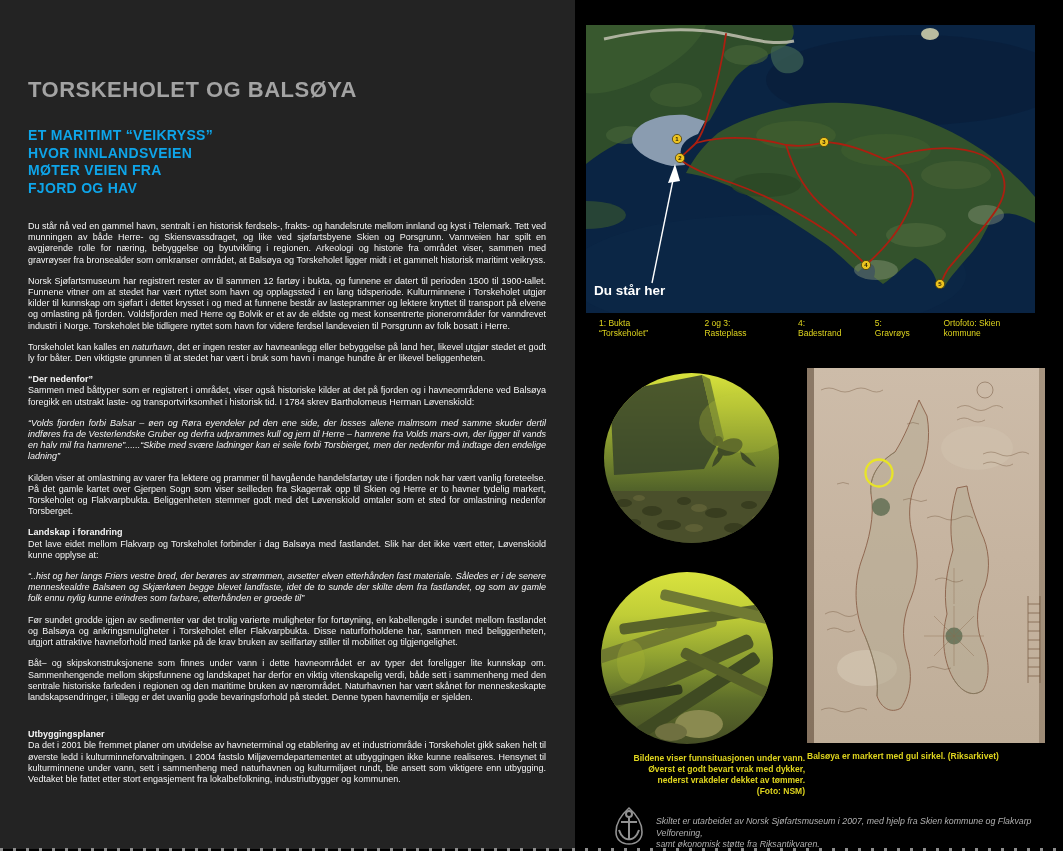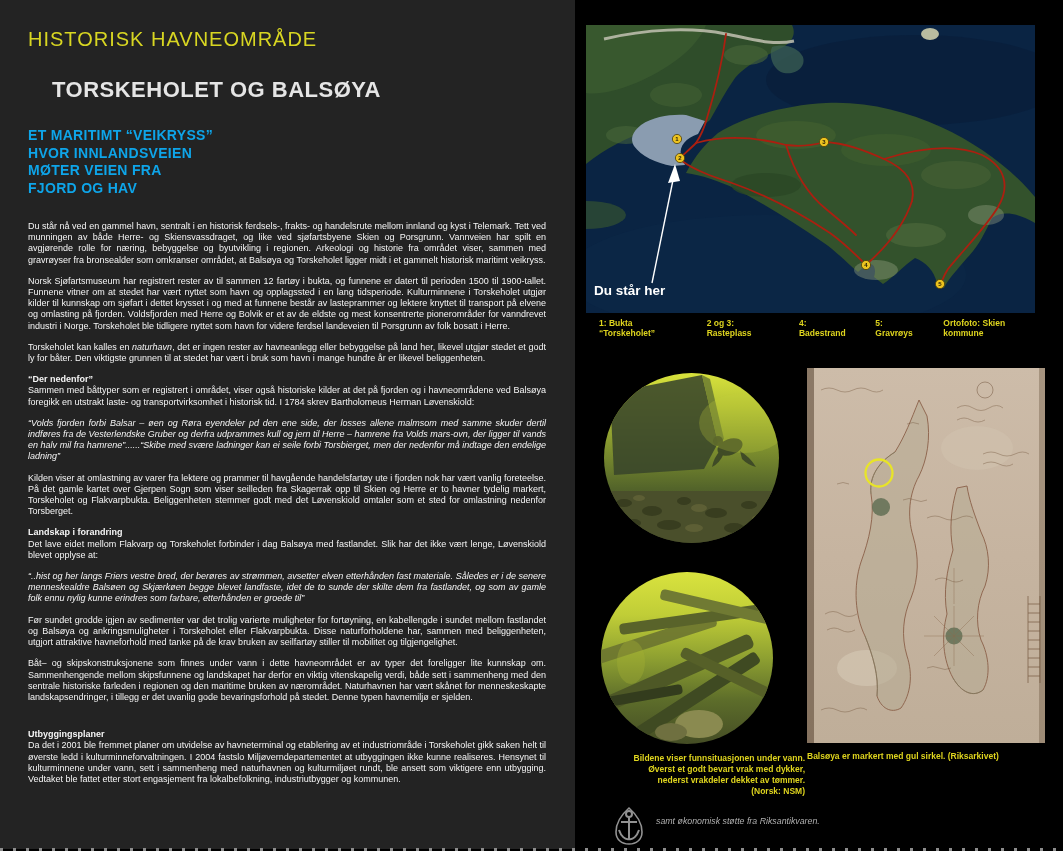--- a/index.html
+++ b/index.html
@@ -3,32 +3,32 @@
 <meta charset="utf-8">
 <style>
   html,body{margin:0;padding:0;background:#000;}
   body{width:1063px;height:851px;position:relative;overflow:hidden;
        font-family:"Liberation Sans",sans-serif;}
   .left-panel{position:absolute;left:0;top:0;width:575px;height:849px;
        background:#232323;box-sizing:border-box;}
   .kicker{position:absolute;left:28px;top:28px;font-size:20px;letter-spacing:1px;
        color:#d8d622;font-weight:400;}
   .main-title{position:absolute;left:28px;top:77px;font-size:22px;font-weight:700;
-       letter-spacing:.5px;color:#e5e5e5;margin-left:24px;}
+       letter-spacing:.5px;color:#a3a3a3;}
   .subtitle{position:absolute;left:28px;top:127px;font-size:14px;font-weight:700;
        letter-spacing:.3px;line-height:17.5px;color:#0ea5e9;}
   .article{position:absolute;left:28px;top:221px;width:518px;font-size:9px;
        line-height:11.2px;text-align:justify;color:#f5f5f5;}
   .article p{margin:0 0 10px 0;}
   .article p.sec-head{margin:0;font-weight:700;}
   .article p.quote{font-style:italic;}
   .article p.big-gap{margin-top:26px;}
   .aerial-map{position:absolute;left:586px;top:25px;width:449px;height:288px;border-radius:25px;}
   .map-legend{position:absolute;left:599px;top:318px;width:437px;display:flex;
-       align-items:baseline;font-size:8.5px;font-weight:700;color:#ded41e;}
+       align-items:baseline;font-size:8.5px;font-weight:400;color:#ded41e;}
   .map-legend .li{margin-right:26px;}
   .map-legend .credit{margin-left:auto;margin-right:0;}
   .photo-circle{position:absolute;border-radius:50%;overflow:hidden;}
   .photo1{left:604px;top:373px;width:175px;height:170px;}
   .photo2{left:601px;top:572px;width:172px;height:172px;}
   .old-map{position:absolute;left:807px;top:368px;width:238px;height:375px;
        box-shadow:inset 0 0 18px rgba(40,25,10,.55);}
   .caption{position:absolute;font-size:8.5px;font-weight:700;line-height:11px;
        color:#ded41e;}
   .photos-caption{left:615px;top:753px;width:190px;text-align:right;}
@@ -36,39 +36,38 @@
   .footer-logo{position:absolute;left:612px;top:806px;width:34px;height:40px;}
   .footer-credit{position:absolute;left:656px;top:816px;width:390px;font-size:8.8px;
        font-style:italic;line-height:11.5px;color:#b0b0b0;}
   .perforation{position:absolute;left:0;bottom:0;width:1063px;height:3px;
        background:repeating-linear-gradient(90deg,#8d8d8d 0 3px,transparent 3px 13px);}
 </style>
 </head>
 <body>
 
 <div class="left-panel">
-  <div class="kicker">HISTORISK HAVNEOMRÅDE</div>
   <div class="main-title">TORSKEHOLET OG BALSØYA</div>
   <div class="subtitle">
     <div>ET MARITIMT “VEIKRYSS”</div>
     <div>HVOR INNLANDSVEIEN</div>
     <div>MØTER VEIEN FRA</div>
     <div>FJORD OG HAV</div>
   </div>
 
   <div class="article">
     <p>Du står nå ved en gammel havn, sentralt i en historisk ferdsels-, frakts- og handelsrute mellom innland og kyst i Telemark. Tett ved munningen av både Herre- og Skiensvassdraget, og like ved sjøfartsbyene Skien og Porsgrunn. Vannveien har spilt en avgjørende rolle for næring, bebyggelse og byutvikling i regionen. Arkeologi og historie fra området viser, sammen med gravrøyser fra bronsealder som omkranser området, at Balsøya og Torskeholet ligger midt i et gammelt historisk maritimt veikryss.</p>
     <p>Norsk Sjøfartsmuseum har registrert rester av til sammen 12 fartøy i bukta, og funnene er datert til perioden 1500 til 1900-tallet. Funnene vitner om at stedet har vært nyttet som havn og opplagssted i en lang tidsperiode. Kulturminnene i Torskeholet utgjør kilder til kunnskap om sjøfart i dettet krysset i og med at funnene består av lasteprammer og lektere knyttet til transport på elvene og omlasting på fjorden. Voldsfjorden med Herre og Bolvik er et av de eldste og mest konsentrerte pionerområder for vanndrevet industri i Norge. Torskeholet ble tidligere nyttet som havn for videre ferdsel landeveien til Porsgrunn av folk bosatt i Herre.</p>
     <p><span>Torskeholet kan kalles en </span><i>naturhavn</i><span>, det er ingen rester av havneanlegg eller bebyggelse på land her, likevel utgjør stedet et godt ly for båter. Den viktigste grunnen til at stedet har vært i bruk som havn i mange hundre år er likevel beliggenheten.</span></p>
     <p class="sec-head">“Der nedenfor”</p>
     <p>Sammen med båttyper som er registrert i området, viser også historiske kilder at det på fjorden og i havneområdene ved Balsøya foregikk en utstrakt laste- og transportvirksomhet i historisk tid. I 1784 skrev Bartholomeus Herman Løvenskiold:</p>
     <p class="quote">“Volds fjorden forbi Balsar – øen og Røra eyendeler pd den ene side, der losses allene malmsom med samme skuder dertil indføres fra de Vesterlendske Gruber og derfra udprammes kull og jern til Herre – hamrene fra Volds mars-ovn, der ligger til vands en halv mil fra hamrene”......“Skibe med svære ladninger kan ei seile forbi Torsbierget, men der nedenfor må indtage den endelige ladning”</p>
     <p>Kilden viser at omlastning av varer fra lektere og prammer til havgående handelsfartøy ute i fjorden nok har vært vanlig foreteelse. På det gamle kartet over Gjerpen Sogn som viser seilleden fra Skagerrak opp til Skien og Herre er to havner tydelig markert, Torskeholet og Flakvarpbukta. Beliggenheten stemmer godt med det Løvenskiold omtaler som et sted for omlastning nedenfor Torsberget.</p>
     <p class="sec-head">Landskap i forandring</p>
-    <p>Det lave eidet mellom Flakvarp og Torskeholet forbinder i dag Balsøya med fastlandet. Slik har det ikke vært lenge, Løvenskiold blevet opplyse at:</p>
+    <p>Det lave eidet mellom Flakvarp og Torskeholet forbinder i dag Balsøya med fastlandet. Slik har det ikke vært etter, Løvenskiold kunne opplyse at:</p>
     <p class="quote">“..hist og her langs Friers vestre bred, der berøres av strømmen, avsetter elven etterhånden fast materiale. Således er i de senere menneskealdre Balsøen og Skjærkøen begge blevet landfaste, idet de to sunde der skilte dem fra fastlandet, og som av gamle folk ennu nylig kunne erindres som farbare, etterhånden er groede til”</p>
     <p>Før sundet grodde igjen av sedimenter var det trolig varierte muligheter for fortøyning, en kabellengde i sundet mellom fastlandet og Balsøya og ankringsmuligheter i Torskeholet eller Flakvarpbukta. Disse naturforholdene har, sammen med beliggenheten, utgjort attraktive havneforhold med tanke på de krav bruken av seilfartøy stiller til mobilitet og tilgjengelighet.</p>
     <p>Båt– og skipskonstruksjonene som finnes under vann i dette havneområdet er av typer det foreligger lite kunnskap om. Sammenhengende mellom skipsfunnene og landskapet har derfor en viktig vitenskapelig verdi, både sett i sammenheng med den sentrale historiske farleden i regionen og den maritime bruken av nærområdet. Naturhavnen har vært skånet for menneskeskapte landskapsendringer, i tillegg er det uvanlig gode bevaringsforhold på stedet. Denne typen havnemiljø er sjelden.</p>
     <p class="sec-head big-gap">Utbyggingsplaner</p>
     <p>Da det i 2001 ble fremmet planer om utvidelse av havneterminal og etablering av et industriområde i Torskeholet gikk saken helt til øverste ledd i kulturminneforvaltningen. I 2004 fastslo Miljøverndepartementet at utbyggingen ikke kunne realiseres. Hensynet til kulturminnene under vann, sett i sammenheng med naturhavnen og kulturmiljøet rundt, ble ansett som viktigere enn utbygging. Vedtaket ble fattet etter stort engasjement fra lokalbefolkning, industriutbygger og kommunen.</p>
   </div>
 </div>
 
 <div class="aerial-map">
 <svg width="449" height="288" viewBox="0 0 449 288" xmlns="http://www.w3.org/2000/svg">
@@ -300,35 +299,36 @@
     <path d="M100,56 q6,-3 12,0"></path>
   </g>
   <circle cx="178" cy="22" r="8" fill="none" stroke="#6e5138" stroke-width=".8" opacity=".6"></circle>
 </svg>
 </div>
 
 <div class="caption photos-caption">
   <div>Bildene viser funnsituasjonen under vann.</div>
   <div>Øverst et godt bevart vrak med dykker,</div>
   <div>nederst vrakdeler dekket av tømmer.</div>
-  <div>(Norsk: NSM)</div>
+  <div>(Foto: NSM)</div>
 </div>
 
 <div class="caption oldmap-caption">
   <div>Balsøya er markert med gul sirkel. (Riksarkivet)</div>
 </div>
 
 <div class="footer-logo">
 <svg width="34" height="40" viewBox="0 0 34 40" xmlns="http://www.w3.org/2000/svg">
   <g stroke="#929292" fill="none" stroke-width="2">
     <path d="M17,2 C25,9 30,18 30,26 C30,34 24,38 17,38 C10,38 4,34 4,26 C4,18 9,9 17,2 Z" stroke-width="1.6"></path>
     <circle cx="17" cy="8" r="3"></circle>
     <line x1="17" y1="11" x2="17" y2="33"></line>
     <line x1="9" y1="16" x2="25" y2="16"></line>
     <path d="M7,24 C9,30 13,34 17,33 C21,34 25,30 27,24"></path>
   </g>
 </svg>
 </div>
 <div class="footer-credit">
+  <div>Skiltet er utarbeidet av Norsk Sjøfartsmuseum i 2007, med hjelp fra Skien kommune og Flakvarp Velforening,</div>
   <div>samt økonomisk støtte fra Riksantikvaren.</div>
 </div>
 
 <div class="perforation"></div>
 
 </body></html>

